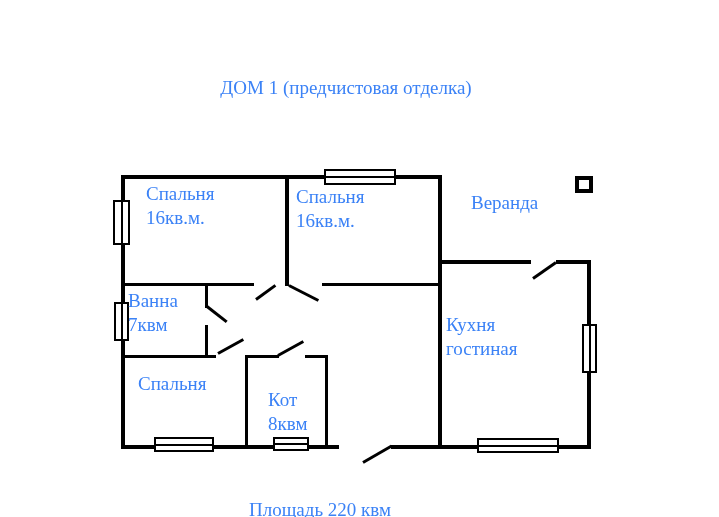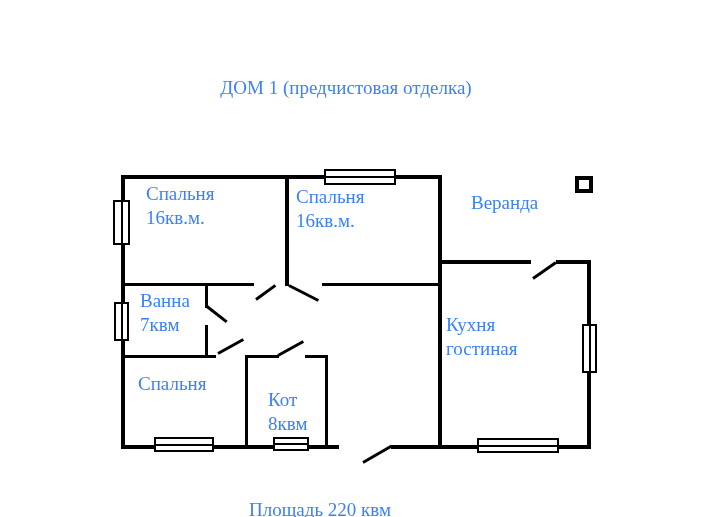--- a/index.html
+++ b/index.html
@@ -84,21 +84,21 @@
       <span>Спальня</span>
       <span>16кв.м.</span>
     </div>
     <div class="room-label" style="left:296px;top:137px;">
       <span>Спальня</span>
       <span>16кв.м.</span>
     </div>
     <div class="room-label" style="left:471px;top:143px;">
       <span>Веранда</span>
     </div>
-    <div class="room-label" style="left:140px;top:241px;">
+    <div class="room-label" style="left:128px;top:241px;">
       <span>Ванна</span>
       <span>7квм</span>
     </div>
     <div class="room-label" style="left:446px;top:265px;">
       <span>Кухня</span>
       <span>гостиная</span>
     </div>
     <div class="room-label" style="left:138px;top:324px;">
       <span>Спальня</span>
     </div>

